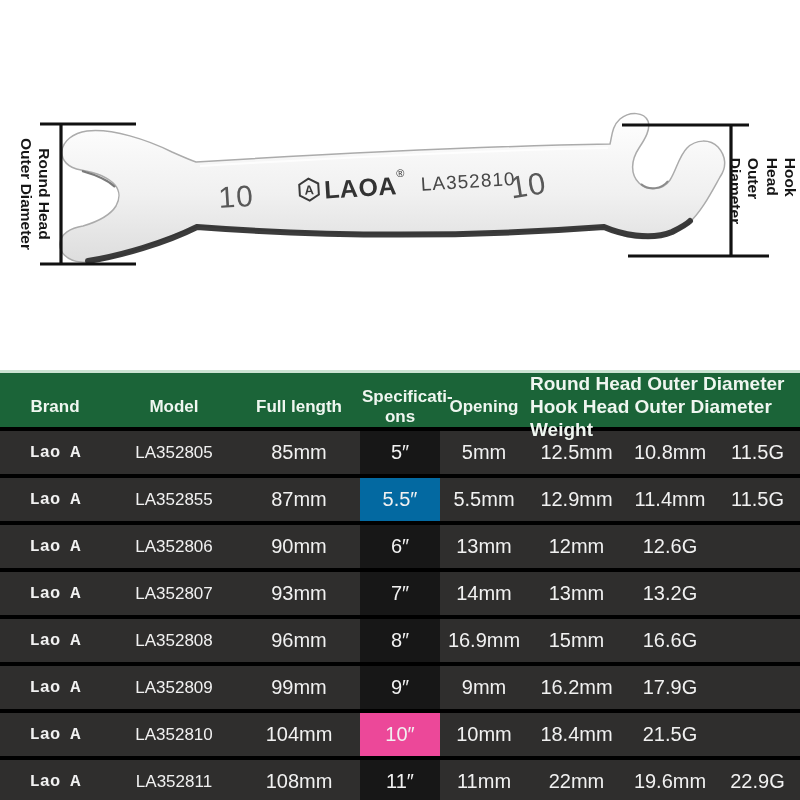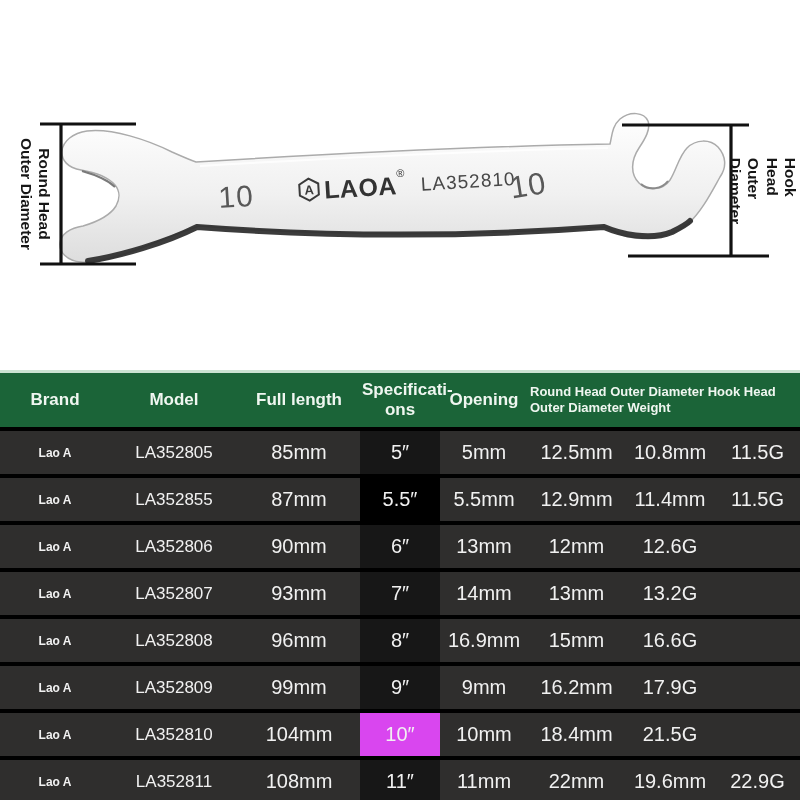--- a/index.html
+++ b/index.html
@@ -19,28 +19,28 @@
   .ann-right{left:762px;top:191px;text-align:left;}
   
   .spec-table{position:absolute;left:0;top:370px;width:800px;}
   .accent-line{height:3px;}
   .thead{
     display:grid;grid-template-columns:110px 128px 122px 80px 88px 272px;
     height:54px;align-items:center;text-align:center;
     font-size:17px;font-weight:600;
   }
   .thead .th{padding:0 2px;}
-  .thead .merged{text-align:left;font-size:13px;line-height:1.2;padding:0 4px 0 2px;}
+  .thead .merged{text-align:left;font-size:19px;line-height:1.2;padding:0 4px 0 2px;}
   .tr{
     display:grid;grid-template-columns:110px 128px 122px 80px 88px 97px 90px 85px;
     height:43px;border-top:4px solid #000;align-items:stretch;
     text-align:center;font-size:20px;
   }
   .td{display:flex;align-items:center;justify-content:center;}
-  .tr .c0{font-size:12px;font-weight:600;}
+  .tr .c0{font-size:17px;font-weight:600;font-family:Liberation Mono, monospace;}
   .tr .c1{font-size:17px;}
 </style>
 </head>
 <body>
 
 <div class="figure">
 
   <svg width="800" height="370" viewBox="0 0 800 370">
     <defs>
       <linearGradient id="metal" x1="0" y1="0" x2="0" y2="1">
@@ -139,21 +139,21 @@
     <div class="td c3" style="background:#171717;">5″</div>
     <div class="td c4">5mm</div>
     <div class="td c5">12.5mm</div>
     <div class="td c6">10.8mm</div>
     <div class="td c7">11.5G</div>
   </div>
   <div class="tr" style="background:#2F2E2D;color:#F1F1F1;">
     <div class="td c0">Lao A</div>
     <div class="td c1">LA352855</div>
     <div class="td c2">87mm</div>
-    <div class="td c3" style="background:#000000;">5.5″</div>
+    <div class="td c3" style="background:#0369a1;">5.5″</div>
     <div class="td c4">5.5mm</div>
     <div class="td c5">12.9mm</div>
     <div class="td c6">11.4mm</div>
     <div class="td c7">11.5G</div>
   </div>
   <div class="tr" style="background:#2F2E2D;color:#F1F1F1;">
     <div class="td c0">Lao A</div>
     <div class="td c1">LA352806</div>
     <div class="td c2">90mm</div>
     <div class="td c3" style="background:#171717;">6″</div>
@@ -185,21 +185,21 @@
     <div class="td c2">99mm</div>
     <div class="td c3" style="background:#171717;">9″</div>
     <div class="td c4">9mm</div>
     <div class="td c6">16.2mm</div>
     <div class="td c7">17.9G</div>
   </div>
   <div class="tr" style="background:#2F2E2D;color:#F1F1F1;">
     <div class="td c0">Lao A</div>
     <div class="td c1">LA352810</div>
     <div class="td c2">104mm</div>
-    <div class="td c3" style="background:#d946ef;">10″</div>
+    <div class="td c3" style="background:#ec4899;">10″</div>
     <div class="td c4">10mm</div>
     <div class="td c6">18.4mm</div>
     <div class="td c7">21.5G</div>
   </div>
   <div class="tr" style="background:#2F2E2D;color:#F1F1F1;">
     <div class="td c0">Lao A</div>
     <div class="td c1">LA352811</div>
     <div class="td c2">108mm</div>
     <div class="td c3" style="background:#171717;">11″</div>
     <div class="td c4">11mm</div>

